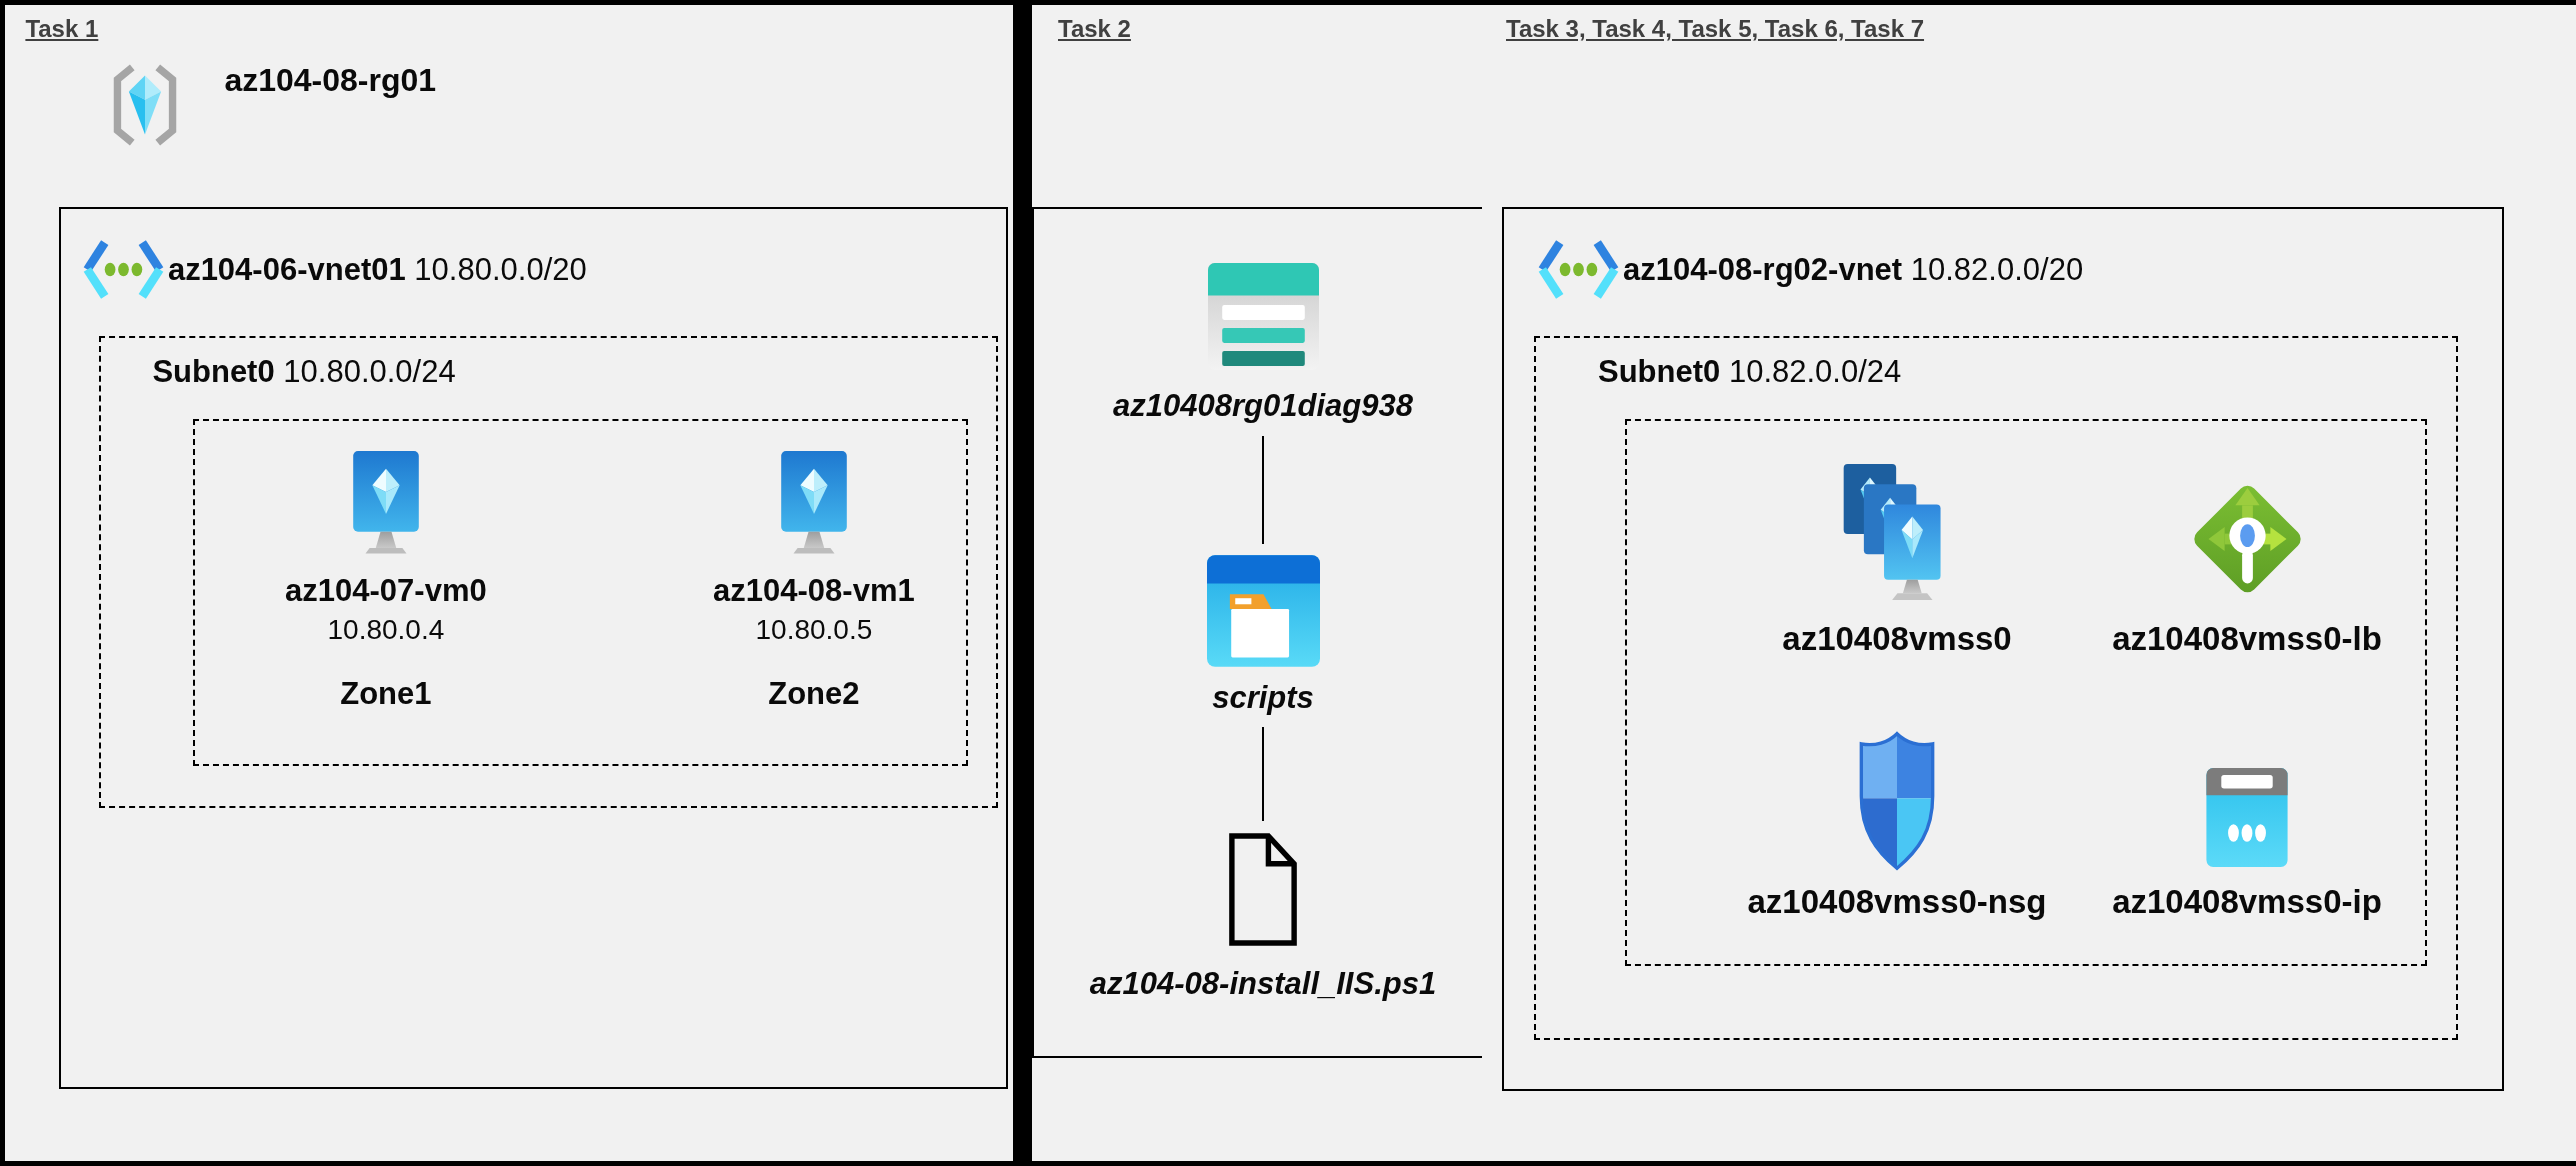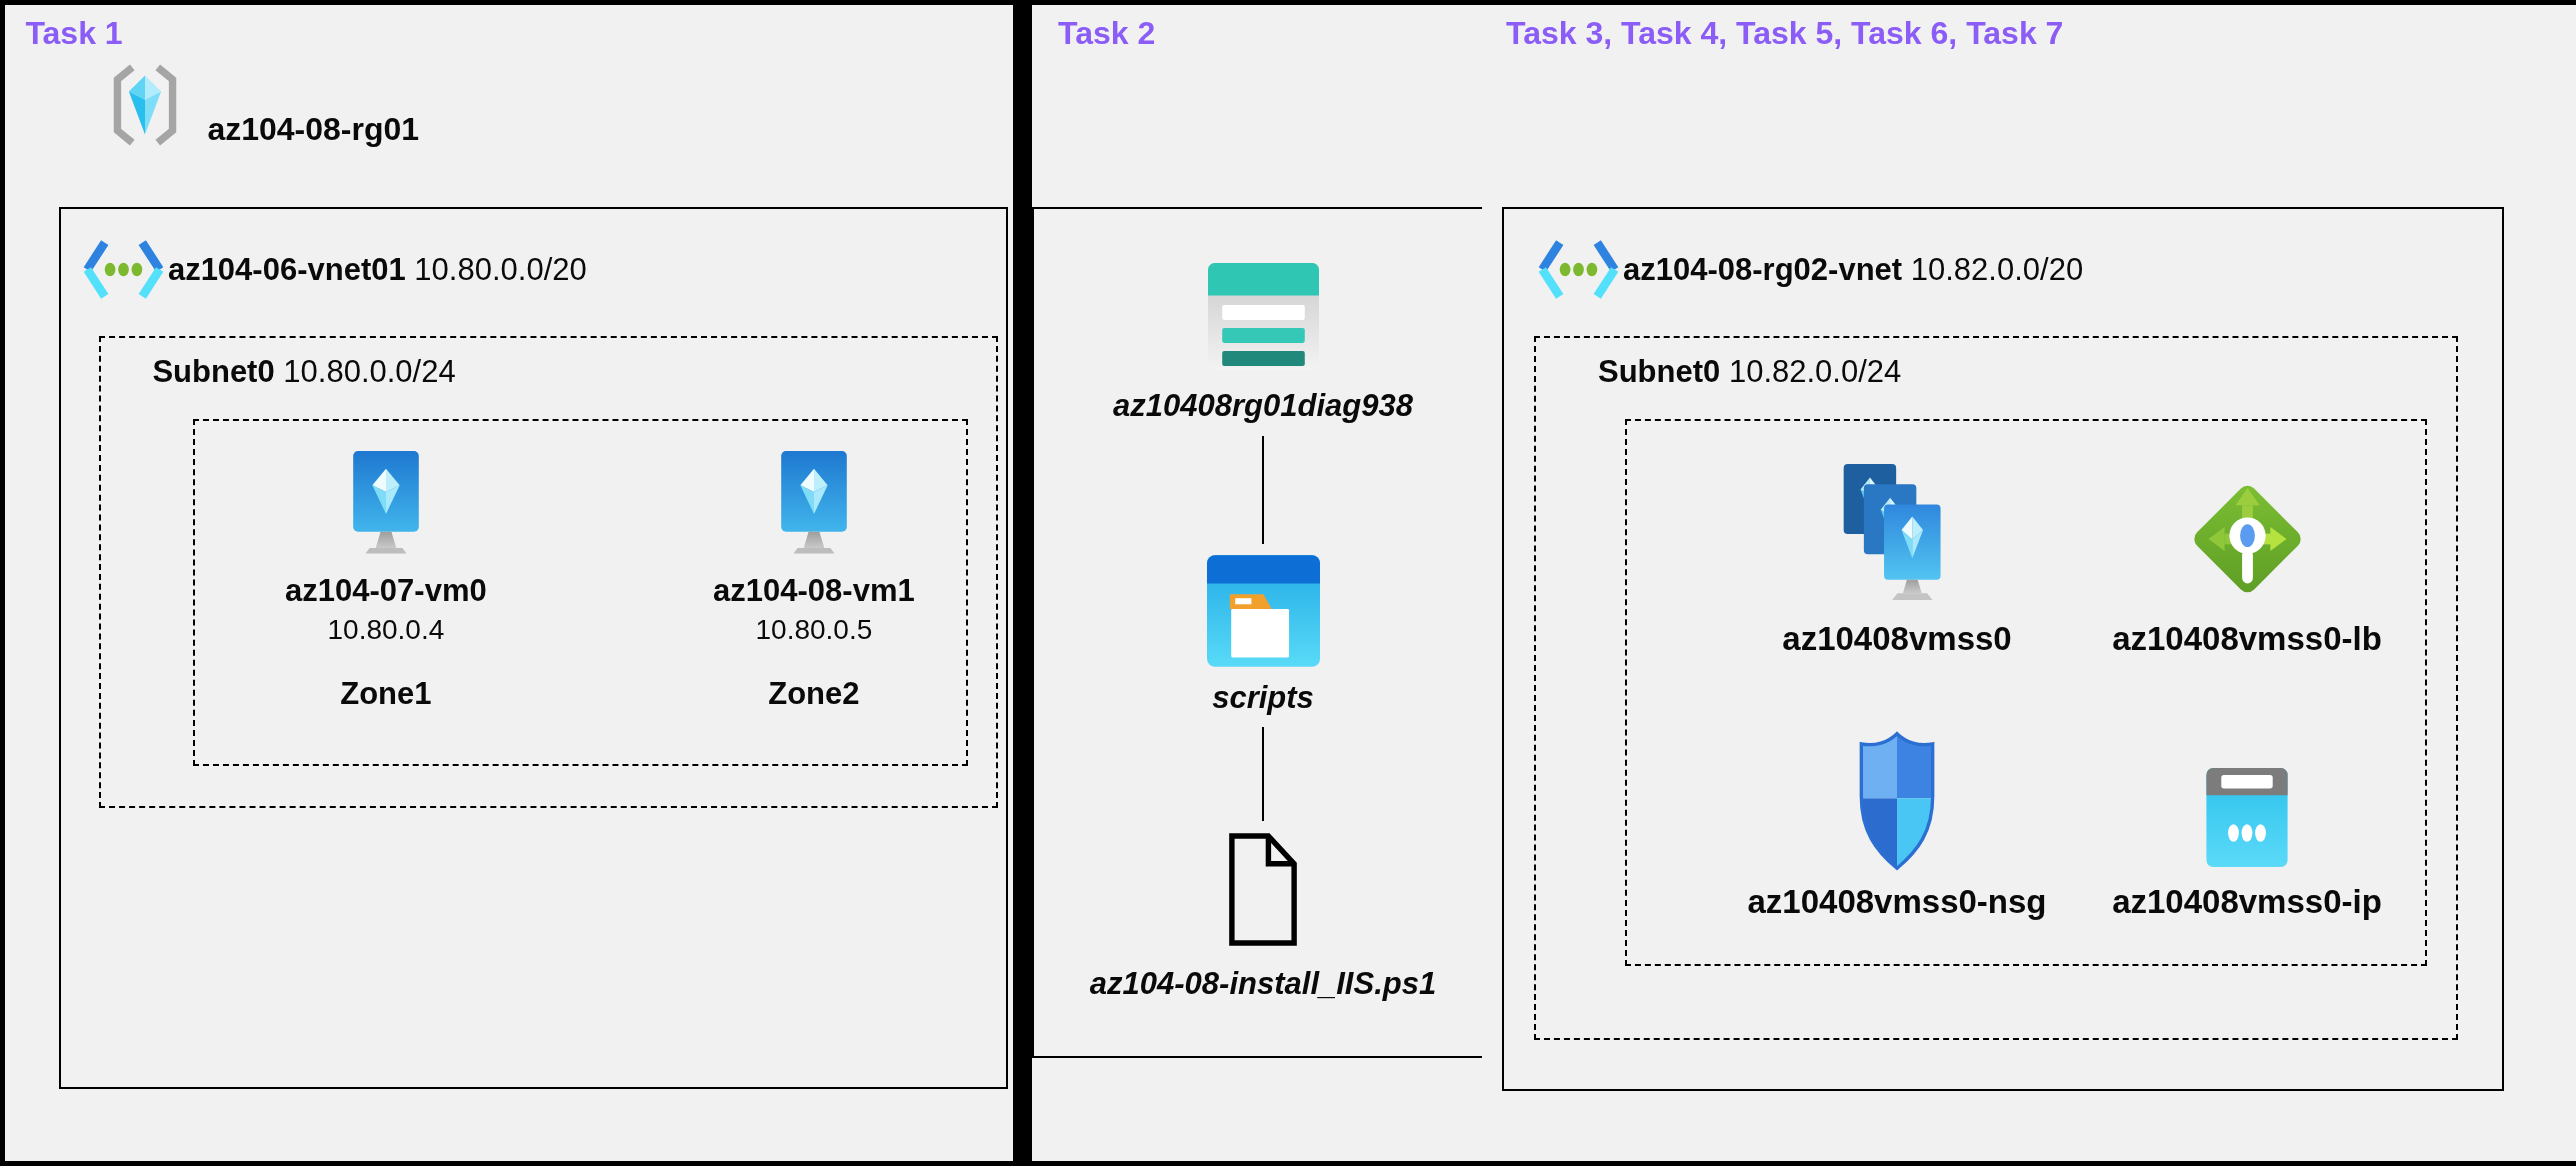--- a/index.html
+++ b/index.html
@@ -5,24 +5,24 @@
   html,body{margin:0;padding:0;background:#000;}
   .stage{
     position:relative;width:2576px;height:1166px;background:#000;
     font-family:"Liberation Sans",sans-serif;color:#0a0a0a;overflow:hidden;
   }
   .panel{position:absolute;top:5.4px;height:1156px;background:#f1f1f1;}
   .panel-1{left:5.4px;width:1008px;}
   .panel-2{left:1032px;width:481px;}
   .panel-3{left:1482px;width:1192px;}
   .task-title{
-    position:absolute;font-size:32px;font-weight:700;color:#8b5cf6;
-    white-space:nowrap;letter-spacing:0;
+    position:absolute;font-size:24px;font-weight:700;color:#404040;
+    white-space:nowrap;letter-spacing:0;text-decoration:underline;
   }
-  .rg-row{position:absolute;display:flex;align-items:flex-end;gap:22px;}
+  .rg-row{position:absolute;display:flex;align-items:flex-start;gap:39px;}
   .rg-label{font-size:32px;font-weight:700;white-space:nowrap;}
   .solid-box{position:absolute;border:2.7px solid #000;box-sizing:border-box;background:#f1f1f1;}
   .dashed-box{position:absolute;border:2px dashed #000;box-sizing:border-box;}
   .vnet-row{position:absolute;display:flex;align-items:center;}
   .vnet-label,.subnet-label{font-size:31px;white-space:nowrap;}
   .bold{font-weight:700;}
   .subnet-label{position:absolute;}
   .cell{position:absolute;display:flex;flex-direction:column;align-items:center;}
   .cell-label{font-size:31px;font-weight:700;white-space:nowrap;font-style:italic;}
   .vm-name{margin-top:17.5px;font-size:31px;font-weight:700;white-space:nowrap;}

